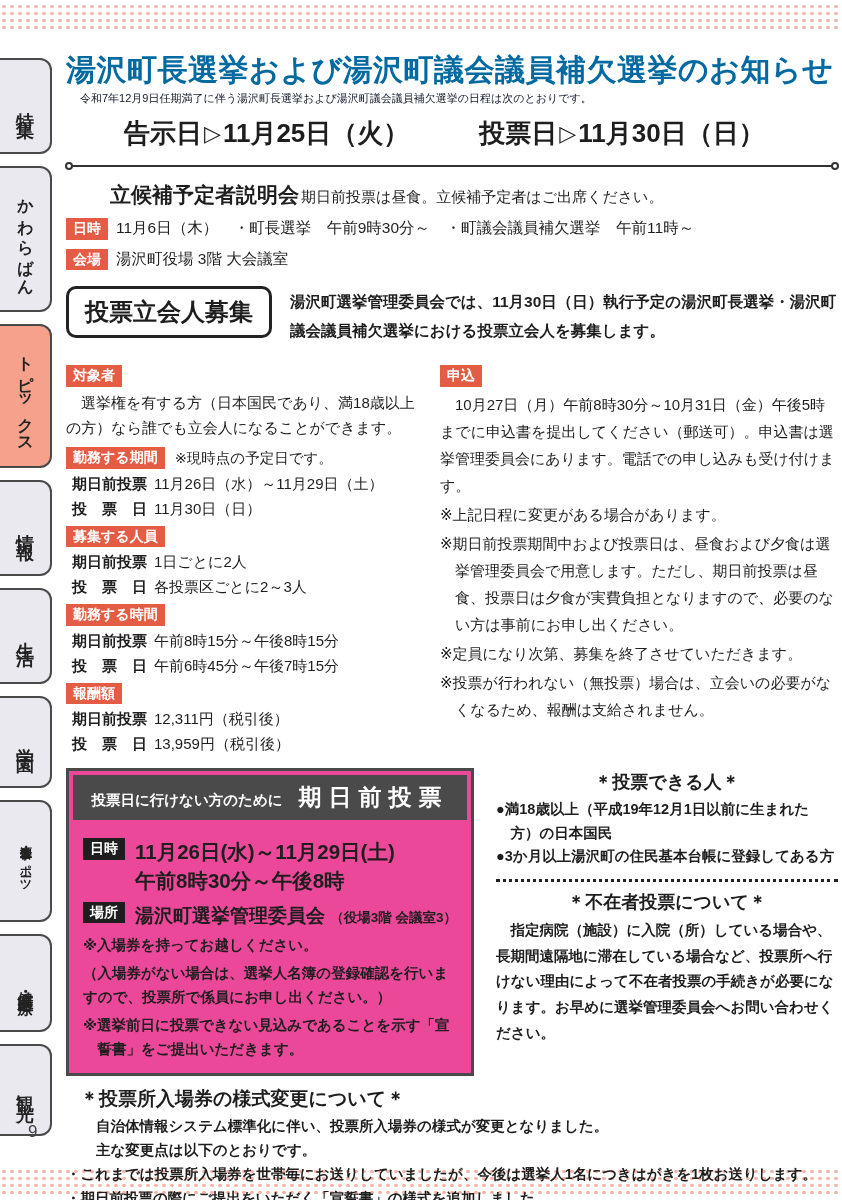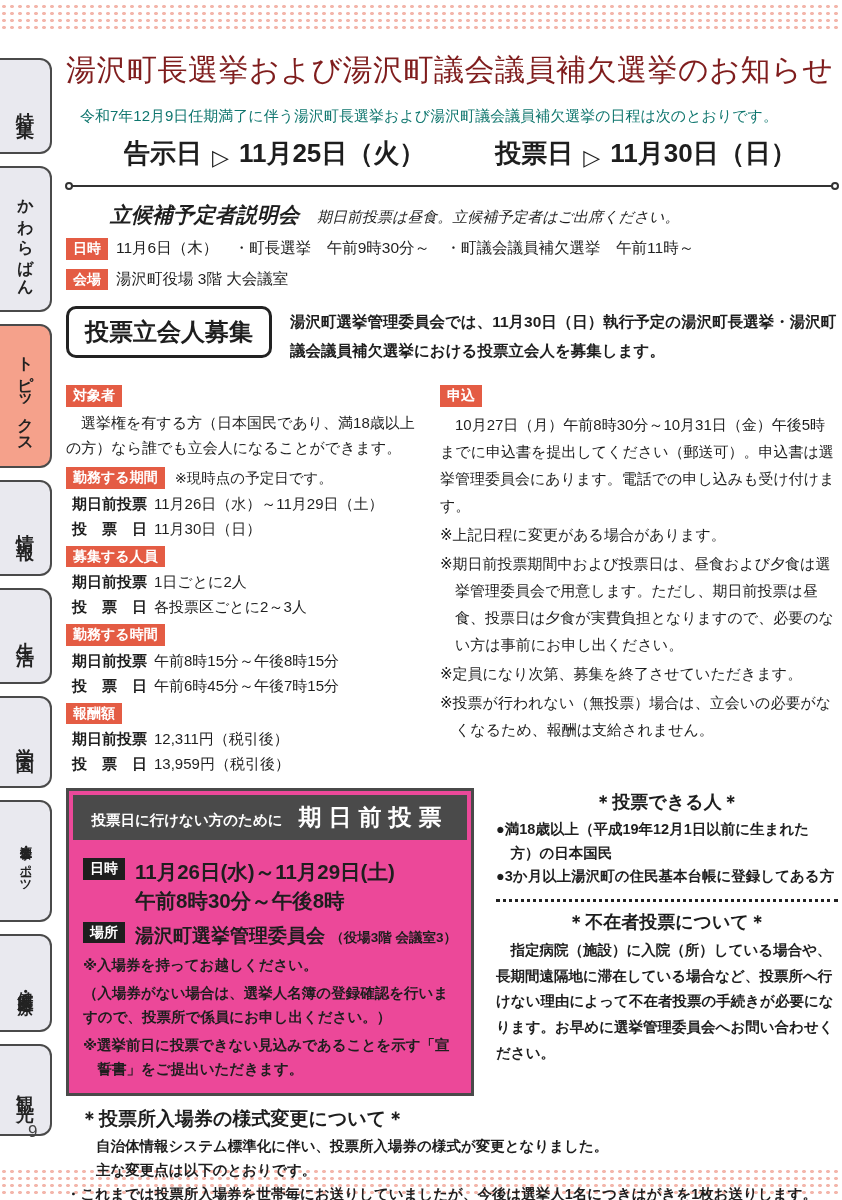--- a/index.html
+++ b/index.html
@@ -20,32 +20,32 @@
     background:#e9e9ef; border:2px solid #4a4a4a; border-left:none; border-radius:0 12px 12px 0;
     font-weight:bold; color:#222; width:52px; }
   .tab.active { background:#f5a18b; }
   .t2 { font-size:18px; letter-spacing:9px; }
   .t5 { font-size:16px; letter-spacing:2px; }
   .tlong { font-size:12px; letter-spacing:1px; line-height:1.15; padding:4px 2px; }
 
   
   .main { position:absolute; left:66px; top:50px; width:772px; }
 
-  .title { color:#7f1d1d; font-size:30px; font-weight:400; letter-spacing:0.5px; white-space:nowrap; }
-  .subtitle { font-size:15px; margin:16px 0 0 14px; color:#0f766e; }
+  .title { color:#0369a1; font-size:30px; font-weight:700; letter-spacing:0.5px; white-space:nowrap; }
+  .subtitle { font-size:11px; margin:0 0 0 14px; color:#0f172a; }
   .dates-row { display:flex; gap:70px; margin:10px 0 0 58px; font-size:26px; font-weight:800; align-items:center; }
-  .date-item { display:flex; align-items:flex-end; gap:10px; white-space:nowrap; }
+  .date-item { display:flex; align-items:center; gap:2px; white-space:nowrap; }
   .tri { font-size:22px; font-weight:400; }
 
   .rule { position:relative; border-top:2px solid #333; margin:14px 2px 0 2px; }
   .rule-dot { position:absolute; top:-5px; width:8px; height:8px; border:2px solid #333; border-radius:50%; background:#fff; }
   .rule-dot.left { left:-3px; } .rule-dot.right { right:-3px; }
 
   .briefing { margin-top:14px; }
-  .briefing-head { display:flex; align-items:baseline; gap:18px; margin-left:44px;font-style:italic; }
+  .briefing-head { display:flex; align-items:baseline; gap:2px; margin-left:44px; }
   .briefing-title { font-size:21px; font-weight:800; }
   .briefing-lead { font-size:15px; }
   .kv-line { display:flex; align-items:center; gap:8px; margin-top:9px; font-size:15.5px; }
 
   .badge { display:inline-block; background:#e45c44; color:#fff; font-weight:bold; font-size:14px; padding:2px 7px; line-height:1.25; align-self:flex-start; }
   .badge.black { background:#1e1e1e; }
 
   .recruit-head { display:flex; gap:18px; margin-top:16px; align-items:flex-start; }
   .recruit-box { border:3px solid #222; border-radius:10px; padding:7px 16px; font-size:24px; font-weight:800; white-space:nowrap; }
   .recruit-lead { font-size:15.5px; font-weight:bold; line-height:1.85; padding-top:2px; }

